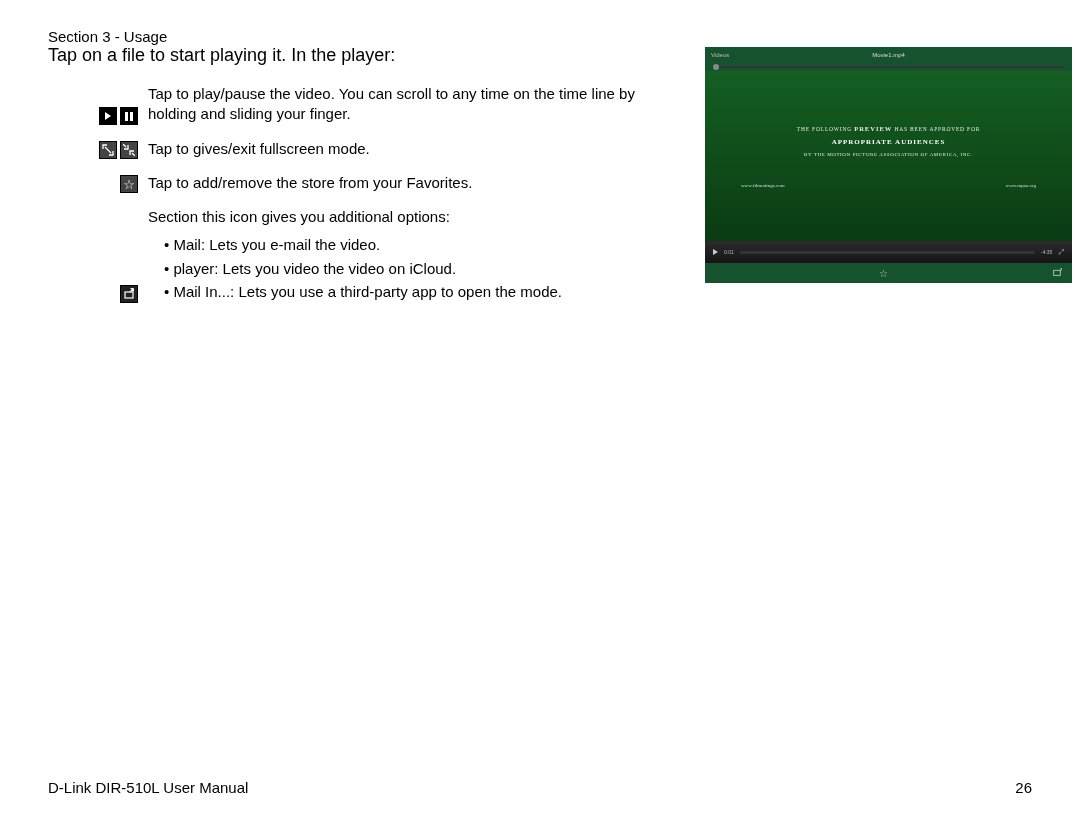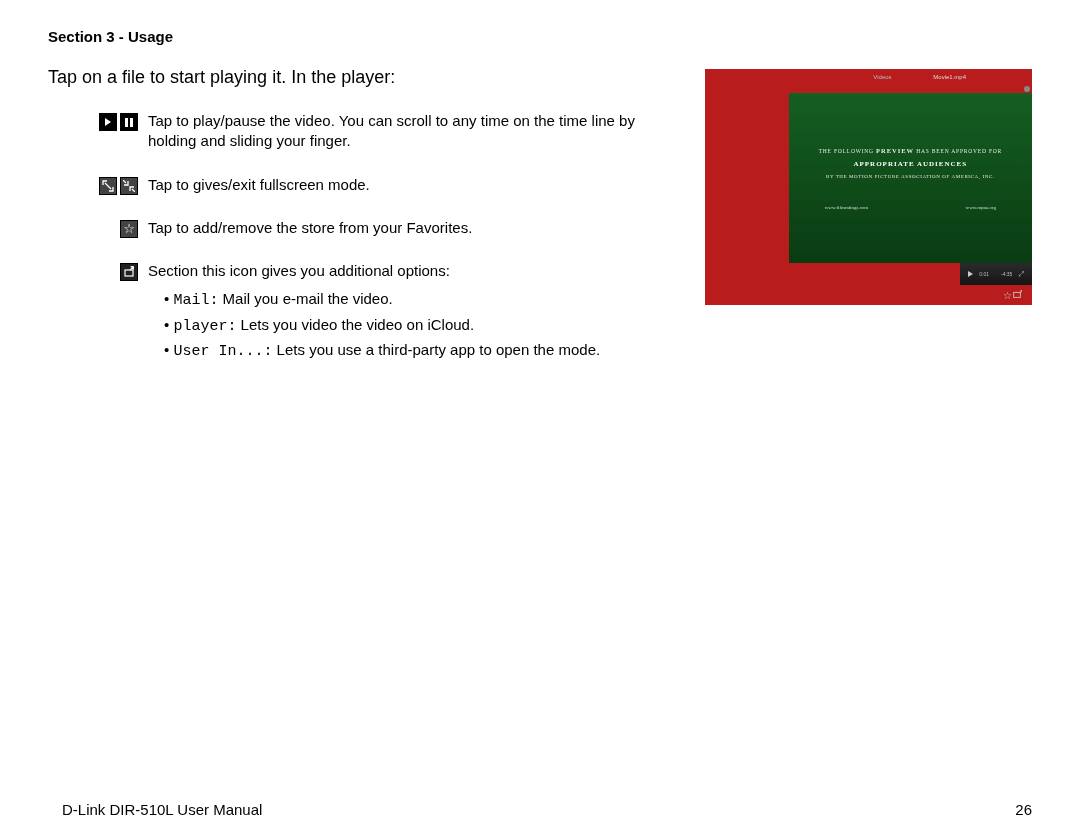--- a/index.html
+++ b/index.html
@@ -9,42 +9,39 @@
     background: #ffffff;
     font-family: "Myriad Pro", "Segoe UI", Arial, sans-serif;
     color: #000000;
     position: relative;
   }
   .page {
     padding: 28px 48px 0 48px;
   }
   .section-header {
     font-size: 15px;
-    margin-bottom: 22px;
-    font-weight: bold;
   }
   .content-wrap {
     display: flex;
     gap: 36px;
   }
   .left-col {
     flex: 1;
   }
   .intro {
     font-size: 18px;
     margin-bottom: 18px;
   }
   .icon-list {
     padding-left: 48px;
   }
   .icon-row {
     display: flex;
-    align-items: flex-start;
+    align-items: flex-end;
     margin-bottom: 14px;
-    margin-top: 23px;
   }
   .icons {
     display: flex;
     gap: 3px;
     min-width: 42px;
     justify-content: flex-end;
     margin-right: 10px;
     margin-top: 2px;
   }
   .icn {
@@ -73,33 +70,32 @@
     flex: 1;
   }
   .sub-bullets {
     margin-top: 6px;
     padding-left: 16px;
   }
   .sub-bullets .b {
     font-size: 15px;
     line-height: 1.55;
   }
-  .sub-bullets .b .label { font-family: Liberation Mono, monospace; }
+  .sub-bullets .b .label { font-family: Liberation Sans, sans-serif; }
   .sub-bullets .b .label.term { letter-spacing: 0; }
   .right-col {
     width: 327px;
     padding-top: 2px;
   }
   .video-frame {
-    width: 327px;
+    width: 367px;
     height: 236px;
-    background: #b91c1c;
+    background: #14532d;
     display: flex;
     flex-direction: column;
-    align-items: flex-end;
   }
   .vf-header {
     height: 16px;
     color: #bbb;
     font-size: 6px;
     display: flex;
     align-items: center;
     justify-content: space-between;
     padding: 0 6px;
   }
@@ -147,27 +143,26 @@
     align-items: center;
     justify-content: space-between;
     padding: 0 10px;
     color: #ccc;
     font-size: 10px;
   }
   .vf-bottom .star { flex:1; text-align:center; }
   .vf-bottom .share svg { width:10px; height:10px; }
   .footer {
     position: absolute;
-    bottom: 16px;
+    bottom: 38px;
     left: 48px;
     right: 48px;
     display: flex;
     justify-content: space-between;
     font-size: 15px;
-    margin-left: 14px;
   }
 </style>
 </head>
 <body>
 
 <div class="page">
   <div class="section-header">Section 3 - Usage</div>
 
   <div class="content-wrap">
     <div class="left-col">
@@ -212,23 +207,23 @@
             <div class="icn share">
               <svg viewBox="0 0 12 12">
                   <rect x="2" y="4" width="8" height="6" fill="none" stroke="#fff" stroke-width="1.2"></rect>
                   <path d="M6 6 L6 1 M6 1 L4 3 M6 1 L8 3" transform="translate(3,-1) rotate(45 6 3)" stroke="#fff" stroke-width="1.2" fill="none"></path>
                 </svg>
             </div>
           </div>
           <div class="desc">
             <span>Section this icon gives you additional options:</span>
             <div class="sub-bullets">
-              <div class="b">• <span class="label term">Mail:</span><span> Mail you e-mail the video.</span></div>
+              <div class="b">• <span class="label term">Mail:</span><span> Lets you e-mail the video.</span></div>
               <div class="b">• <span class="label term">player:</span><span> Lets you video the video on iCloud.</span></div>
-              <div class="b">• <span class="label term">User In...:</span><span> Lets you use a third-party app to open the mode.</span></div>
+              <div class="b">• <span class="label term">Mail In...:</span><span> Lets you use a third-party app to open the mode.</span></div>
             </div>
           </div>
         </div>
       </div>
     </div>
 
     <div class="right-col">
       <div class="video-frame">
         <div class="vf-header">
           <div class="left">Videos</div>

